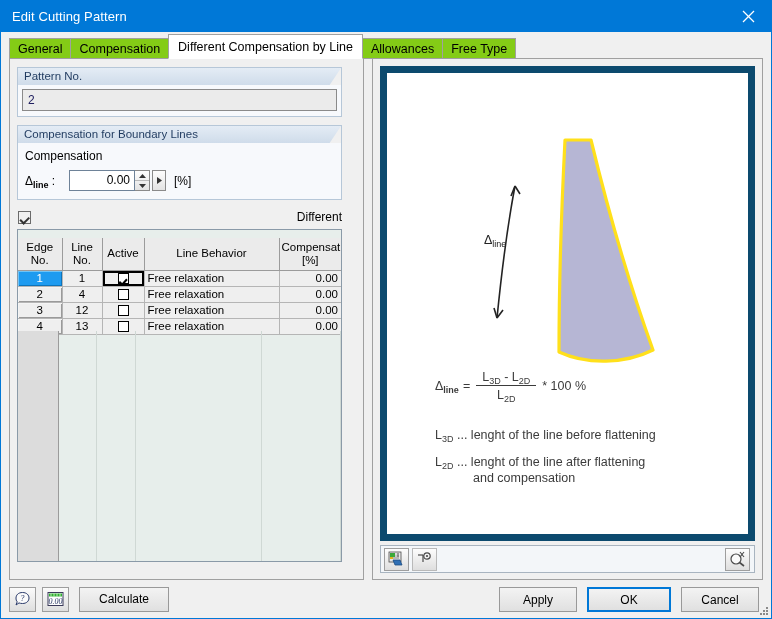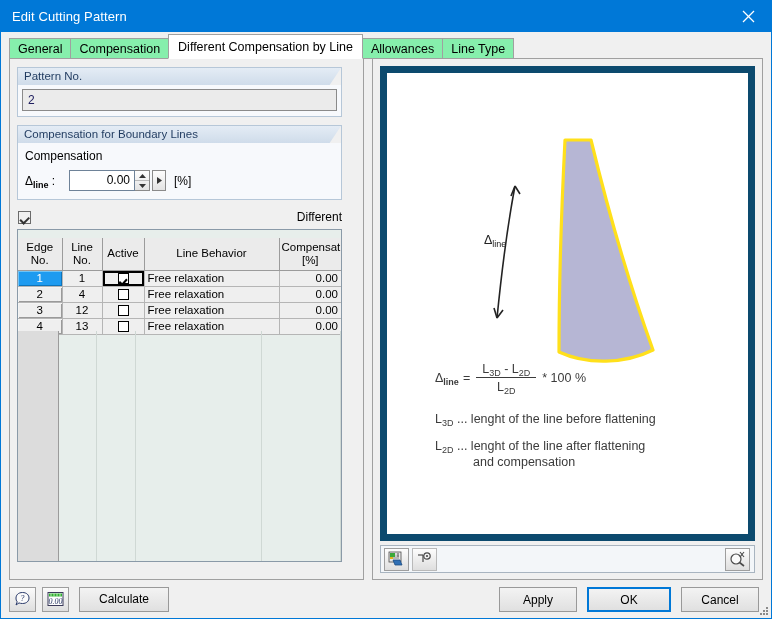--- a/index.html
+++ b/index.html
@@ -50,21 +50,21 @@
   }
   #tabstrip::after {
     content:""; position:absolute; left:8px; right:8px; bottom:0;
     height:1px; background:#a0a0a0;
   }
   .tab {
     position:relative; z-index:2;
     height:21px; line-height:20px;
     padding:0 8px;
     font-size:12.5px; color:#000;
-    background:#86efac;
+    background:#84cc16;
     border:1px solid #a0a0a0;
     border-bottom:1px solid #a0a0a0;
     margin-right:-1px;
     cursor:pointer;
     white-space:nowrap;
   }
   .tab.active {
     height:25px; line-height:24px;
     background:#ffffff;
     border-bottom:1px solid #ffffff;
@@ -281,21 +281,21 @@
   #preview svg { display:block; }
   .formula-block {
     position:absolute;
     left:48px;
     font-size:12.5px;
     color:#3b3b3b;
   }
   .frm-line { display:flex; align-items:center; }
   .frac {
     display:inline-flex; flex-direction:column;
-    align-items:center; margin:4px 6px;
+    align-items:center; margin:12px 6px;
   }
   .frac .top { padding:0 6px 1px 6px; }
   .frac .bar { height:1px; background:#3b3b3b; width:100%; }
   .frac .bot { padding:2px 6px 0 6px; }
   sub.s { font-size:9px; vertical-align:baseline; position:relative; top:3px; }
   sub.sb { font-size:9px; font-weight:bold; vertical-align:baseline; position:relative; top:3px; }
 
   
   #preview-toolbar {
     flex:0 0 28px; height:28px;
@@ -369,21 +369,21 @@
         <line x1="12" y1="1" x2="1" y2="12" stroke="#ffffff" stroke-width="1.3"></line>
       </svg>
     </div>
   </div>
 
   <div id="tabstrip">
     <div class="tab">General</div>
     <div class="tab">Compensation</div>
     <div class="tab active">Different Compensation by Line</div>
     <div class="tab">Allowances</div>
-    <div class="tab">Line Type</div>
+    <div class="tab">Free Type</div>
   </div>
 
   <div id="content">
 
     <div id="left-pane">
 
       <div class="groupbox">
         <div class="group-header">
           <span>Pattern No.</span>
           <span class="notch"></span>

